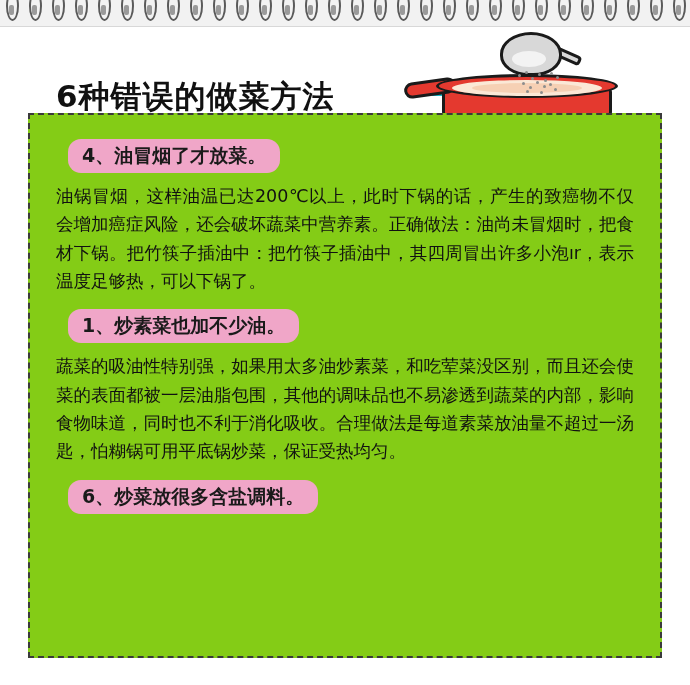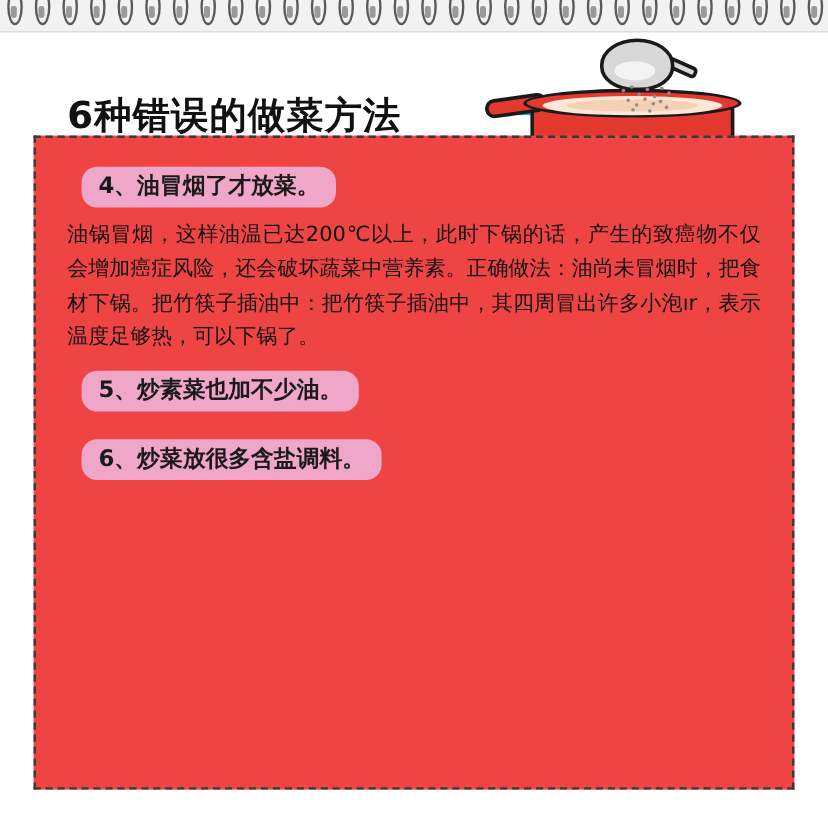--- a/index.html
+++ b/index.html
@@ -222,21 +222,21 @@
     border-radius: 50%;
   }
 
   
   .card {
     position: absolute;
     left: 28px;
     top: 113px;
     width: 634px;
     height: 545px;
-    background: #ef4444;
+    background: #84cc16;
     border: 2px dashed #3a3a3a;
     box-sizing: border-box;
     padding: 24px 26px 10px 26px;
   }
   .card-inner {
     position: relative;
   }
   .section { margin-bottom: 14px; }
   .section:last-child { margin-bottom: 0; }
 
@@ -342,21 +342,22 @@
 
 <div class="card">
   <div class="card-inner">
 
     <div class="section">
       <div class="sec-head">4、油冒烟了才放菜。</div>
       <div class="sec-body">油锅冒烟，这样油温已达200℃以上，此时下锅的话，产生的致癌物不仅会增加癌症风险，还会破坏蔬菜中营养素。正确做法：油尚未冒烟时，把食材下锅。把竹筷子插油中：把竹筷子插油中，其四周冒出许多小泡ır，表示温度足够热，可以下锅了。</div>
     </div>
 
     <div class="section">
-      <div class="sec-head">5、炒素菜也加不少油。</div>
+      <div class="sec-head">1、炒素菜也加不少油。</div>
+      <div class="sec-body">蔬菜的吸油性特别强，如果用太多油炒素菜，和吃荤菜没区别，而且还会使菜的表面都被一层油脂包围，其他的调味品也不易渗透到蔬菜的内部，影响食物味道，同时也不利于消化吸收。合理做法是每道素菜放油量不超过一汤匙，怕糊锅可用平底锅炒菜，保证受热均匀。</div>
     </div>
 
     <div class="section">
       <div class="sec-head">6、炒菜放很多含盐调料。</div>
     </div>
 
   </div>
 </div>
 
 </body></html>

